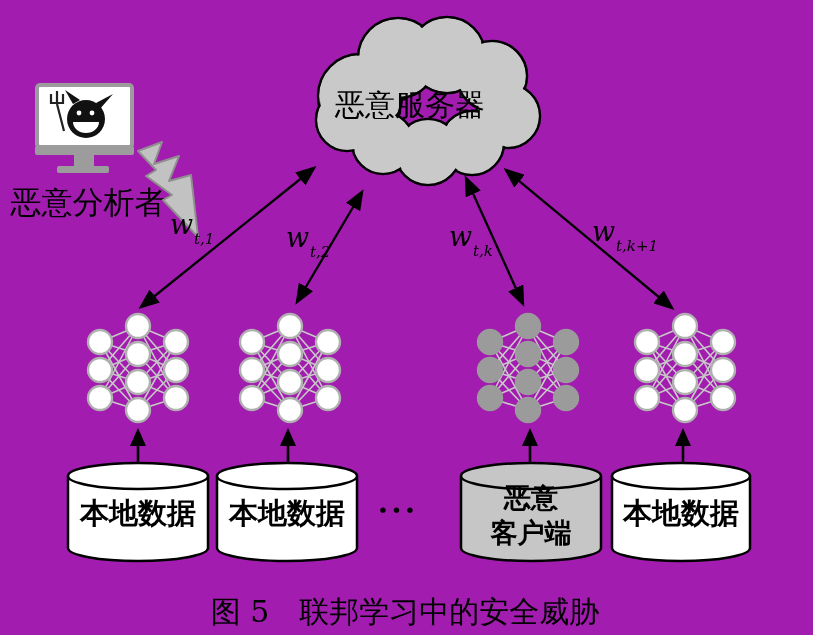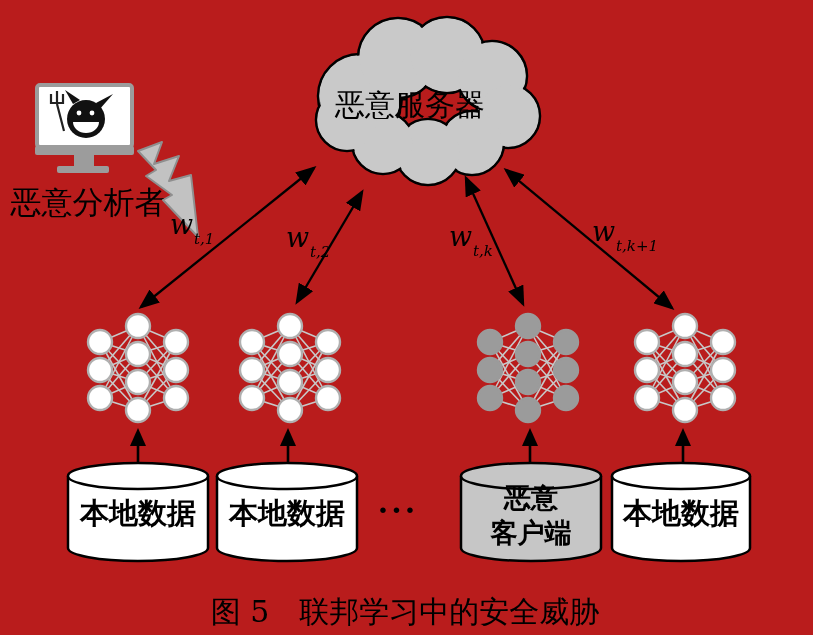--- a/index.html
+++ b/index.html
@@ -1,17 +1,17 @@
 <!DOCTYPE html>
 <html style="--cloud_fill: #c9c9c9; --outline: #000000; --monitor_gray: #9c9c9c; --lightning_fill: #c2c2c2; --lightning_stroke: #8f8f8f; --node_stroke: #b0b0b0; --edge_stroke: #c8c8c8; --dark_node: #9b9b9b; --malicious_fill: #c6c6c6;"><head>
 <meta charset="utf-8">
 <style>
   html,body { margin:0; padding:0; background:#ffffff; }
   .stage {
-    position:relative; width:813px; height:635px; background:#b91c1c;
+    position:relative; width:813px; height:635px; background:#a21caf;
     font-family:"DejaVu Serif", serif;
   }
   svg { display:block; }
   .cloud-bump { fill:var(--cloud_fill,#c9c9c9); stroke:var(--outline,#000); stroke-width:2.5; }
   .cloud-fill { fill:var(--cloud_fill,#c9c9c9); stroke:none; }
   .cjk { font-family:"DejaVu Serif", serif; fill:#000; }
   .server-label { font-size:30px; }
   .analyst-label { font-size:31px; }
   .db-label { font-size:29px; font-weight:bold; }
   .db-label-sm { font-size:27px; font-weight:bold; }

